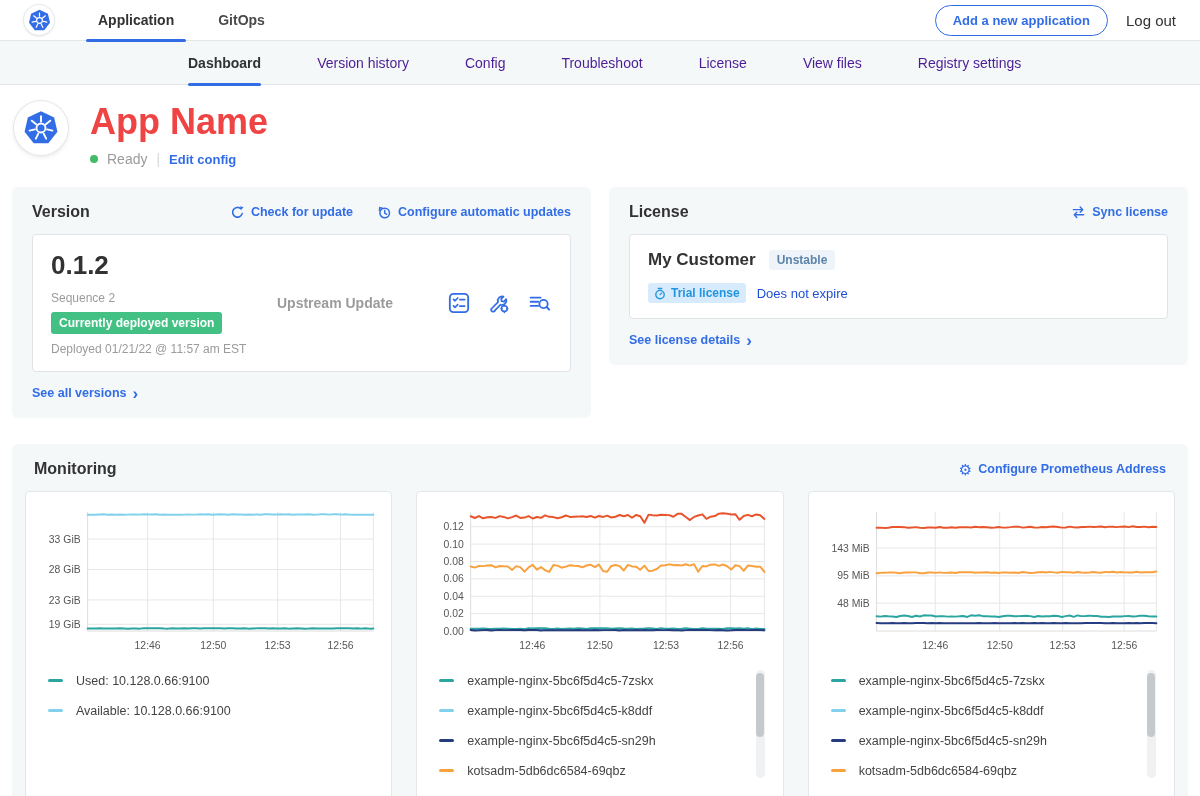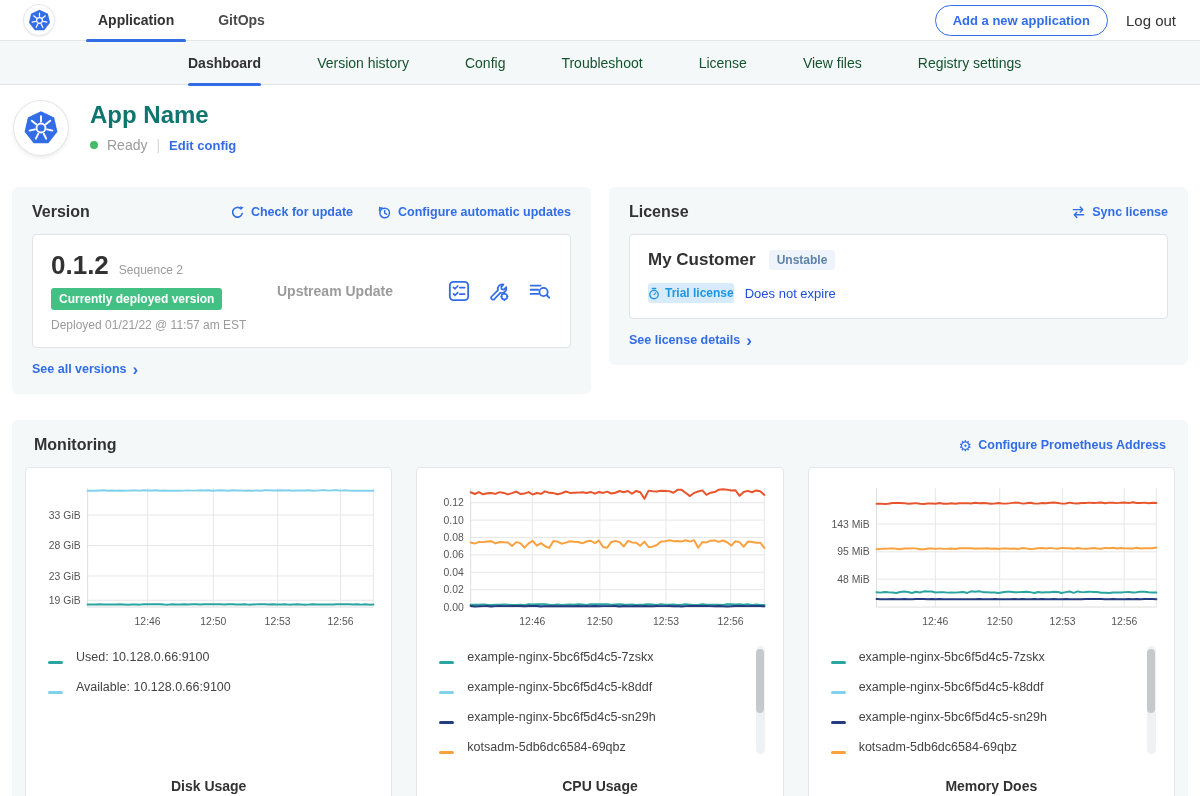--- a/index.html
+++ b/index.html
@@ -21,81 +21,81 @@
                               height:3px; background:#326de6; border-radius:2px; }
   .topnav-right { margin-left:auto; display:flex; align-items:center; gap:18px; }
   .add-app-btn { border:1.5px solid #326de6; color:#326de6; background:#fff; cursor:pointer;
                  border-radius:17px; padding:7px 17px; font-weight:bold; font-size:13px;
                  font-family:inherit; }
   .logout { font-size:15px; color:#323232; cursor:pointer; }
 
   
   .subnav { height:44px; background:#f4f8f9; border-bottom:1px solid #e1e5e7;
             display:flex; align-items:center; padding-left:188px; gap:56px; }
-  .subnav-tab { font-size:14px; color:#14532d; height:44px; display:flex; align-items:center;
+  .subnav-tab { font-size:14px; color:#4c1d95; height:44px; display:flex; align-items:center;
                 position:relative; cursor:pointer; }
   .subnav-tab.active { color:#323232; font-weight:bold; }
   .subnav-tab.active::after { content:""; position:absolute; left:0; right:0; bottom:-1px;
                               height:3px; background:#326de6; border-radius:2px; }
 
   
   .app-header { display:flex; align-items:flex-start; padding:14px 0 0 14px; height:92px; }
   .avatar { width:54px; height:54px; border-radius:50%; background:#fff; margin-top:2px;
             box-shadow:0 0 0 1px #e4e7e9, 0 2px 5px rgba(0,0,0,.10);
             display:flex; align-items:center; justify-content:center; }
   .app-title-block { margin-left:22px; }
-  .app-title { font-size:24px; font-weight:bold; color:#0f766e; margin:2px 0 8px; }
+  .app-title { font-size:36px; font-weight:bold; color:#ef4444; margin:2px 0 8px; }
   .status-row { display:flex; align-items:center; gap:9px; font-size:14px; color:#9b9b9b; }
   .dot { width:8px; height:8px; border-radius:50%; background:#44bb66; }
   .pipe { color:#d8d8d8; font-size:14px; }
   .blue-link { color:#326de6; font-weight:bold; font-size:12.5px; cursor:pointer;
                display:inline-flex; align-items:center; gap:6px; }
   .edit-config { font-size:13px; }
 
   
   .cards-row { display:flex; gap:18px; margin:10px 12px 0; align-items:flex-start; }
   .card { background:#f4f8f9; border-radius:6px; padding:16px 20px 18px; flex:1; }
   .card-head { display:flex; align-items:center; justify-content:space-between; margin-bottom:13px; }
   .card-head h3 { font-size:16px; color:#323232; }
   .head-links { display:flex; gap:24px; }
   .inner-box { background:#fff; border:1px solid #e0e4e6; border-radius:4px; padding:15px 18px; }
   .ver-box { display:flex; align-items:center; }
   .ver-left { width:226px; }
-  .ver-row { display:flex; align-items:baseline; gap:10px; }
+  .ver-row { display:flex; align-items:baseline; gap:10px;flex-direction:column; }
   .ver-num { font-size:26px; font-weight:bold; color:#323232; }
   .seq { font-size:12px; color:#9b9b9b; }
   .deployed-badge { display:inline-block; background:#43c184; color:#fff; font-weight:bold;
                     font-size:12px; padding:4px 8px; border-radius:3px; margin:7px 0 8px; }
   .deployed-at { font-size:12px; color:#9b9b9b; }
   .ver-source { flex:1; color:#9b9b9b; font-weight:bold; font-size:14px; }
   .ver-icons { display:flex; gap:18px; align-items:center; }
   .ver-icons svg { cursor:pointer; }
   .see-link { margin-top:14px; font-size:12.5px; }
   .chev { font-size:17px; font-weight:bold; line-height:0; position:relative; top:1px; }
 
   .cust-row { display:flex; align-items:center; gap:13px; margin-bottom:13px; }
   .cust-name { font-size:17px; font-weight:bold; color:#323232; }
   .channel-badge { background:#eef4fa; color:#5d83ab; font-size:12px; font-weight:bold;
                    padding:3px 8px; border-radius:3px; }
   .lic-row { display:flex; align-items:center; gap:11px; }
   .trial-badge { background:#d7ebfc; color:#2196e0; font-weight:bold; font-size:12px;
-                 padding:3px 0; border-radius:3px; display:inline-flex; align-items:center; gap:5px; }
+                 padding:3px 6px; border-radius:3px; display:inline-flex; align-items:center; gap:5px; }
   .expiry { color:#1d4ed8; font-size:13px; }
 
   
   .monitor-panel { margin:26px 12px 0; background:#f4f8f9; border-radius:6px; padding:15px 13px 15px; }
   .monitor-head { display:flex; justify-content:space-between; align-items:center; margin:1px 9px 13px; }
   .monitor-head h3 { font-size:16px; color:#323232; }
   .gear-glyph { font-size:15px; line-height:1; }
   .charts-row { display:flex; gap:24px; }
   .chart-card { background:#fff; border:1px solid #e3e7e9; border-radius:4px; flex:1;
                 padding:14px 12px 16px; }
   .chart-svg { width:100%; display:block; }
   .legend-wrap { position:relative; margin:17px 6px 0 10px; height:116px; }
-  .legend-item { display:flex; align-items:flex-end; gap:13px; margin-bottom:16px;
+  .legend-item { display:flex; align-items:center; gap:13px; margin-bottom:16px;
                  font-size:12.5px; color:#434343; }
   .swatch { width:15px; height:3px; border-radius:2px; flex:0 0 auto; }
   .scrollbar { position:absolute; right:0; top:-4px; width:9px; height:108px;
                background:#f0f1f2; border-radius:5px; cursor:pointer; }
   .scroll-thumb { position:absolute; top:3px; left:0.5px; width:8px; height:64px;
                   background:#c6c9cc; border-radius:5px; }
   .chart-title { text-align:center; font-size:14px; font-weight:bold; color:#323232; margin-top:12px; }
 
   svg text { font-family:"Liberation Sans","DejaVu Sans",sans-serif; }
 </style>

